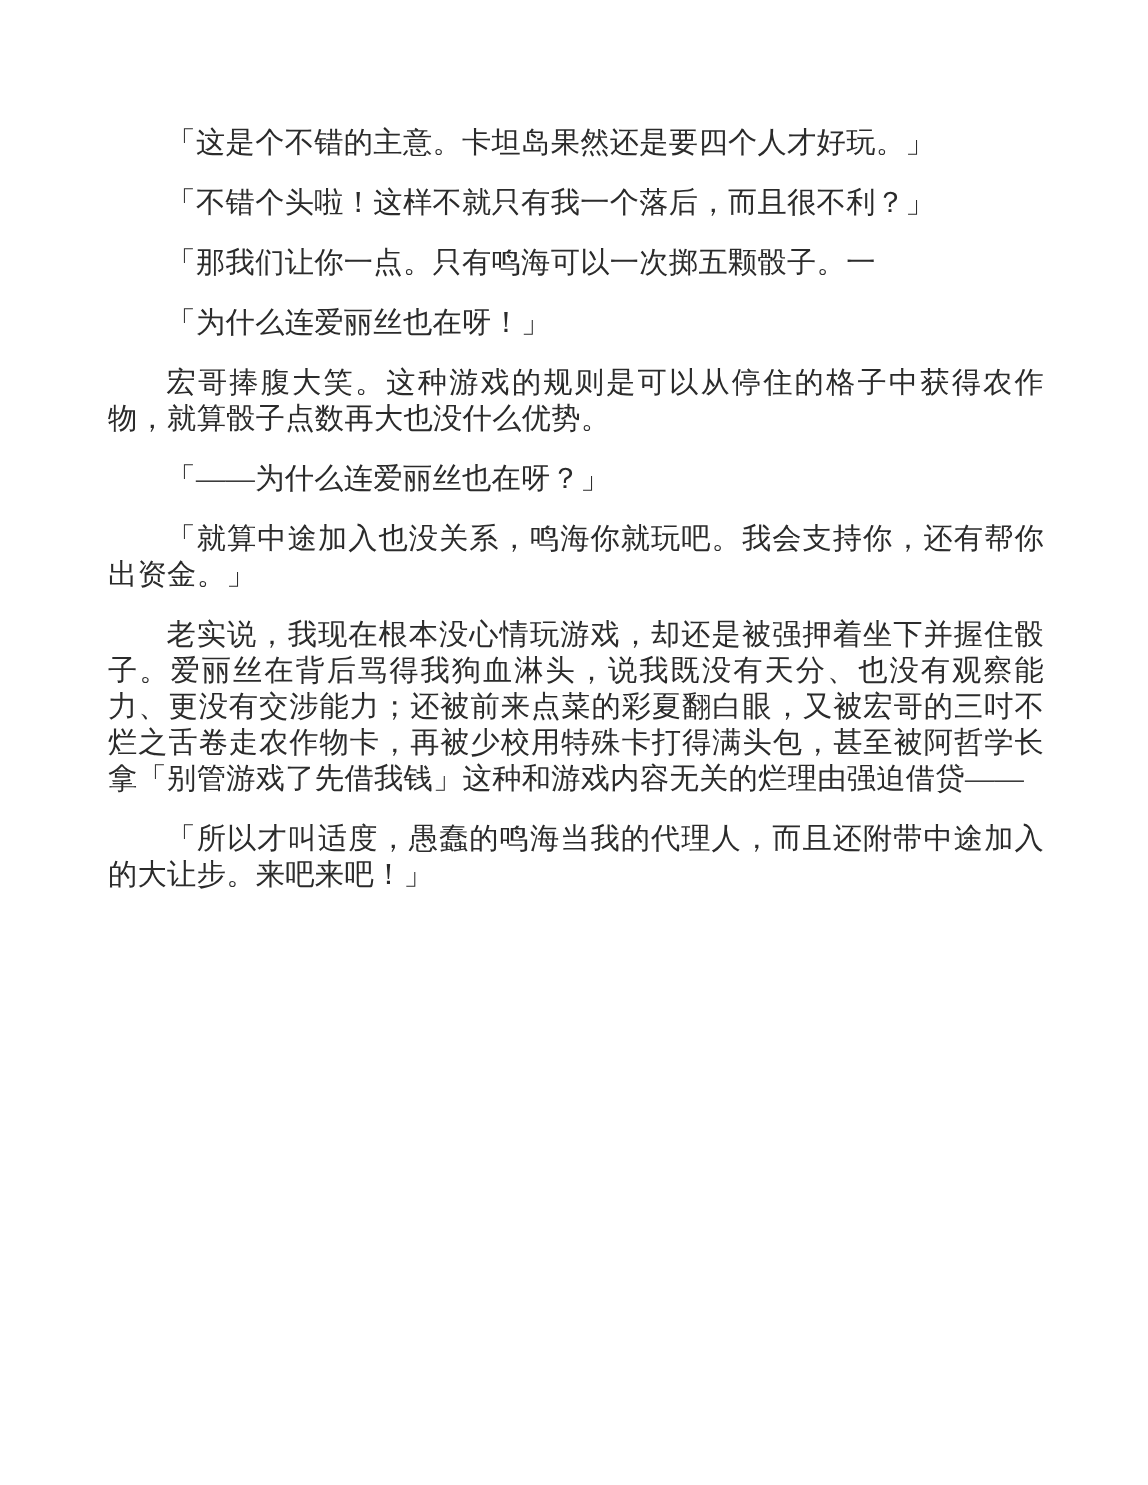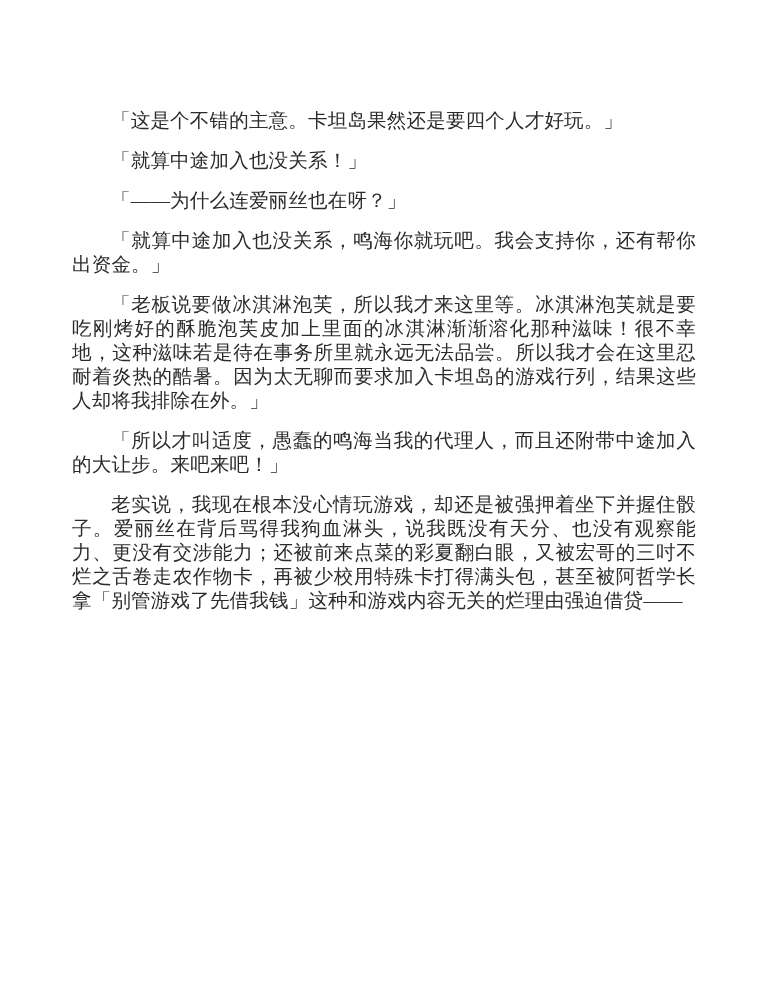--- a/index.html
+++ b/index.html
@@ -9,39 +9,41 @@
   }
   body {
     width: 765px;
     height: 990px;
     overflow: hidden;
   }
   .page {
     box-sizing: border-box;
     width: 765px;
     height: 990px;
-    padding: 109px 69px 40px 72px;
+    padding: 84px 69px 40px 72px;
     background: #ffffff;
     font-family: "Liberation Serif", "DejaVu Serif", serif;
   }
   .page p {
     margin: 0 0 16px 0;
     font-size: 19.5px;
     line-height: 24px;
     color: #2b2b2b;
     text-indent: 2em;
     text-align: justify;
     letter-spacing: 0.2px;
     font-weight: 400;
   }
 </style>
 </head>
 <body>
 
 <div class="page">
   <p>「这是个不错的主意。卡坦岛果然还是要四个人才好玩。」</p>
-  <p>「就算中途加入也没关系！」</p>
+  <p>「不错个头啦！这样不就只有我一个落后，而且很不利？」</p>
+  <p>「那我们让你一点。只有鸣海可以一次掷五颗骰子。一</p>
+  <p>「为什么连爱丽丝也在呀！」</p>
+  <p>宏哥捧腹大笑。这种游戏的规则是可以从停住的格子中获得农作物，就算骰子点数再大也没什么优势。</p>
   <p>「——为什么连爱丽丝也在呀？」</p>
   <p>「就算中途加入也没关系，鸣海你就玩吧。我会支持你，还有帮你出资金。」</p>
-  <p>「老板说要做冰淇淋泡芙，所以我才来这里等。冰淇淋泡芙就是要吃刚烤好的酥脆泡芙皮加上里面的冰淇淋渐渐溶化那种滋味！很不幸地，这种滋味若是待在事务所里就永远无法品尝。所以我才会在这里忍耐着炎热的酷暑。因为太无聊而要求加入卡坦岛的游戏行列，结果这些人却将我排除在外。」</p>
+  <p>老实说，我现在根本没心情玩游戏，却还是被强押着坐下并握住骰子。爱丽丝在背后骂得我狗血淋头，说我既没有天分、也没有观察能力、更没有交涉能力；还被前来点菜的彩夏翻白眼，又被宏哥的三吋不烂之舌卷走农作物卡，再被少校用特殊卡打得满头包，甚至被阿哲学长拿「别管游戏了先借我钱」这种和游戏内容无关的烂理由强迫借贷——</p>
   <p>「所以才叫适度，愚蠢的鸣海当我的代理人，而且还附带中途加入的大让步。来吧来吧！」</p>
-  <p>老实说，我现在根本没心情玩游戏，却还是被强押着坐下并握住骰子。爱丽丝在背后骂得我狗血淋头，说我既没有天分、也没有观察能力、更没有交涉能力；还被前来点菜的彩夏翻白眼，又被宏哥的三吋不烂之舌卷走农作物卡，再被少校用特殊卡打得满头包，甚至被阿哲学长拿「别管游戏了先借我钱」这种和游戏内容无关的烂理由强迫借贷——</p>
 </div>
 
 </body></html>

